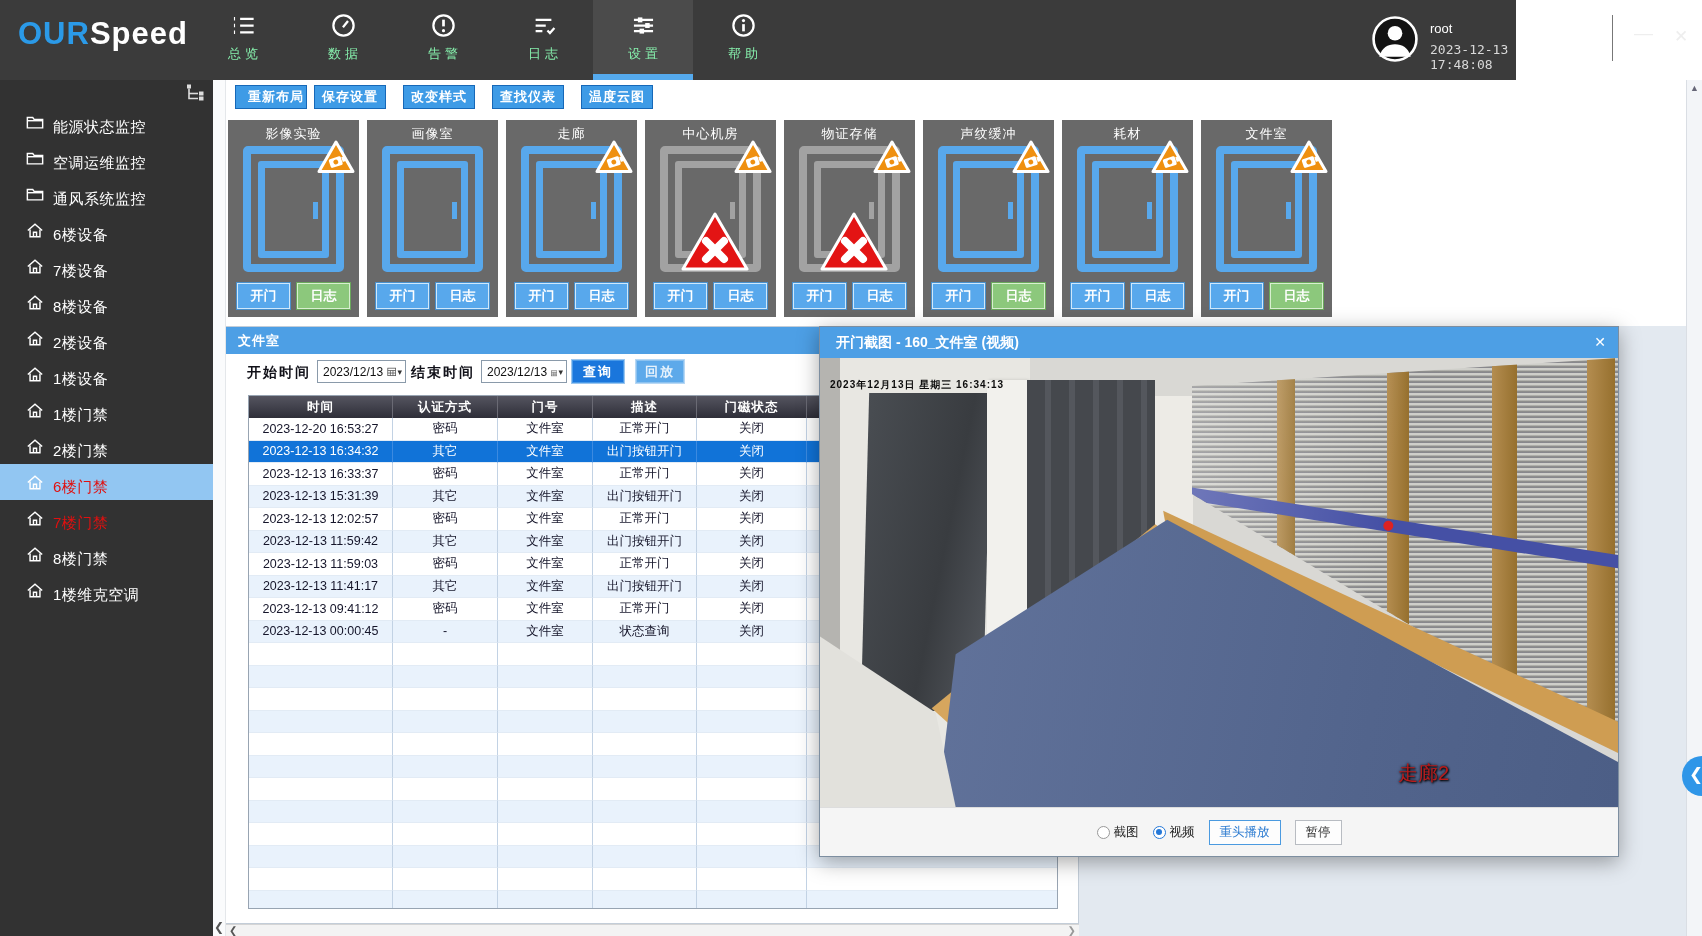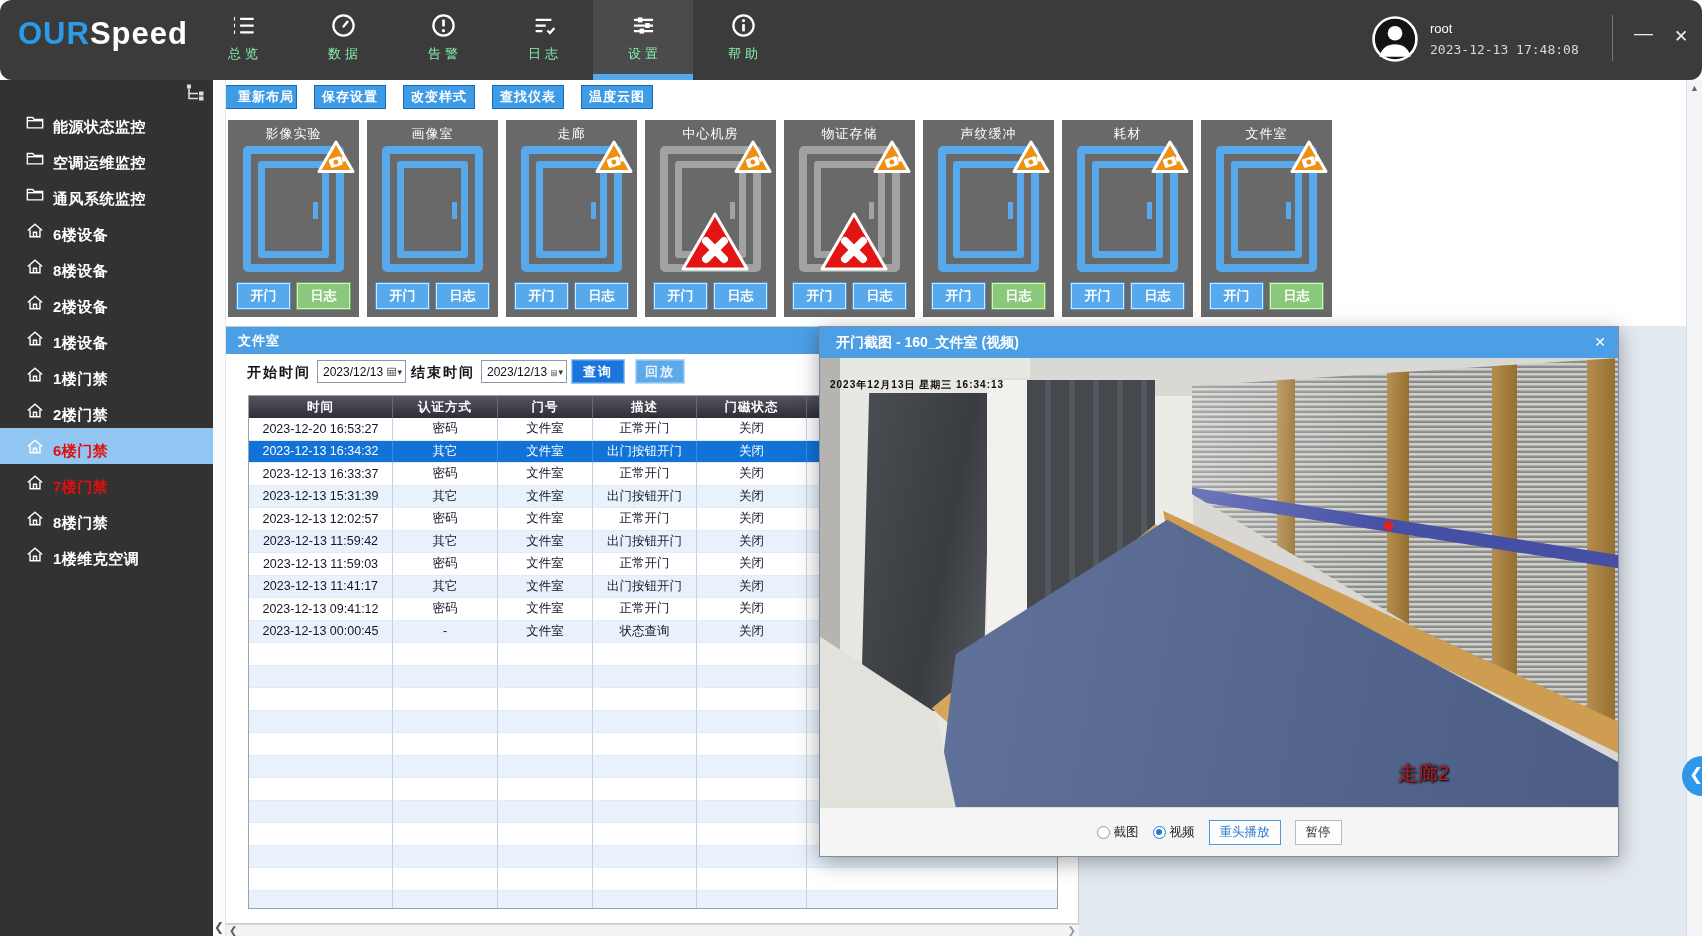--- a/index.html
+++ b/index.html
@@ -1,21 +1,21 @@
 <!DOCTYPE html>
 <html><head>
 <meta charset="utf-8">
 <style>
   html,body{margin:0;padding:0;background:#222;}
   *{box-sizing:border-box;}
   .app{position:relative;width:1702px;height:936px;background:#fff;overflow:hidden;
        font-family:"Liberation Sans","DejaVu Sans",sans-serif;}
 
   
-  .topbar{position:absolute;left:0;top:0;width:1702px;height:80px;background:#3b3b3b;z-index:30;border-radius:12px;}
+  .topbar{position:absolute;left:0;top:0;width:1516px;height:80px;background:#3b3b3b;z-index:30;}
   .logo{position:absolute;left:18px;top:16px;font-size:31px;font-weight:bold;letter-spacing:1px;}
   .logo-our{color:#2b9ae8;}
   .logo-speed{color:#fff;}
   .nav{position:absolute;left:193px;top:0;height:80px;display:flex;}
   .nav-item{position:relative;width:100px;height:80px;display:flex;flex-direction:column;align-items:center;cursor:pointer;}
   .nav-item.active{background:#4b4b4b;}
   .nav-ico{margin-top:12px;width:27px;height:27px;}
   .nav-ico svg{width:100%;height:100%;}
   .nav-label{margin-top:6px;color:#86efac;font-size:13px;letter-spacing:4px;text-indent:4px;}
   .nav-underline{position:absolute;left:0;bottom:0;width:100%;height:6px;background:#55aaee;}
@@ -26,21 +26,21 @@
   .win-min{position:absolute;left:1634px;top:22px;color:#eee;font-size:19px;cursor:pointer;}
   .win-close{position:absolute;left:1674px;top:26px;color:#eee;font-size:17px;cursor:pointer;}
 
   
   .sidebar{position:absolute;left:0;top:80px;width:213px;height:856px;background:#323232;z-index:20;}
   .tree-toggle{position:absolute;right:6px;top:3px;width:22px;height:20px;cursor:pointer;}
   .side-list{position:absolute;left:0;top:24px;width:100%;}
   .side-item{height:36px;display:flex;align-items:center;padding-left:26px;cursor:pointer;}
   .side-ico{width:18px;height:17px;margin-right:9px;flex:none;}
   .side-ico svg{width:100%;height:100%;}
-  .side-label{color:#fff;font-size:15px;font-weight:bold;letter-spacing:.5px;margin-top:11px;}
+  .side-label{color:#fff;font-size:15px;font-weight:normal;letter-spacing:.5px;margin-top:11px;}
   .side-item.selected{background:#92c6f2;}
   .side-item.selected .side-label{color:#e01010;}
   .side-item.alert .side-label{color:#e01010;}
   .side-strip{position:absolute;left:213px;top:80px;width:13px;height:856px;background:#fafbfc;border-right:1px solid #e4e7ea;z-index:20;}
   .strip-collapse{position:absolute;left:1px;bottom:2px;color:#555;font-size:12px;cursor:pointer;}
 
   
   .main-bg{position:absolute;left:226px;top:80px;width:1460px;height:856px;background:#fff;}
   .gray-bg{position:absolute;left:1079px;top:326px;width:607px;height:610px;background:#e3e9f0;}
 
@@ -257,20 +257,28 @@
               <path d="M8.3 16 V11 H11.7 V16"></path>
             </svg></span>
           <span class="side-label">6楼设备</span>
         </div>
         <div class="side-item">
           <span class="side-ico"><svg viewBox="0 0 20 18" fill="none" stroke="#fff" stroke-width="1.6">
               <path d="M2 9 L10 2 L18 9"></path>
               <path d="M4.5 7.8 V16 H15.5 V7.8"></path>
               <path d="M8.3 16 V11 H11.7 V16"></path>
             </svg></span>
+          <span class="side-label">7楼设备</span>
+        </div>
+        <div class="side-item">
+          <span class="side-ico"><svg viewBox="0 0 20 18" fill="none" stroke="#fff" stroke-width="1.6">
+              <path d="M2 9 L10 2 L18 9"></path>
+              <path d="M4.5 7.8 V16 H15.5 V7.8"></path>
+              <path d="M8.3 16 V11 H11.7 V16"></path>
+            </svg></span>
           <span class="side-label">8楼设备</span>
         </div>
         <div class="side-item">
           <span class="side-ico"><svg viewBox="0 0 20 18" fill="none" stroke="#fff" stroke-width="1.6">
               <path d="M2 9 L10 2 L18 9"></path>
               <path d="M4.5 7.8 V16 H15.5 V7.8"></path>
               <path d="M8.3 16 V11 H11.7 V16"></path>
             </svg></span>
           <span class="side-label">2楼设备</span>
         </div>
@@ -333,21 +341,21 @@
       </div>
   </div>
   <div class="side-strip">
     <div class="strip-collapse">❮</div>
   </div>
 
   <div class="main-bg"></div>
   <div class="gray-bg"></div>
 
   <div id="toolbar">
-      <div class="tb-btn" style="left: 225px; padding-left: 10px;">重新布局</div>
+      <div class="tb-btn" style="left: 235px; padding-left: 10px;">重新布局</div>
       <div class="tb-btn" style="left: 314px;">保存设置</div>
       <div class="tb-btn" style="left: 403px;">改变样式</div>
       <div class="tb-btn" style="left: 492px;">查找仪表</div>
       <div class="tb-btn" style="left: 581px;">温度云图</div>
     </div>
   <div class="cards" id="cards">
       <div class="card">
         <div class="card-title">影像实验</div>
         <div class="door-outer"></div>
         <div class="door-inner"></div>

